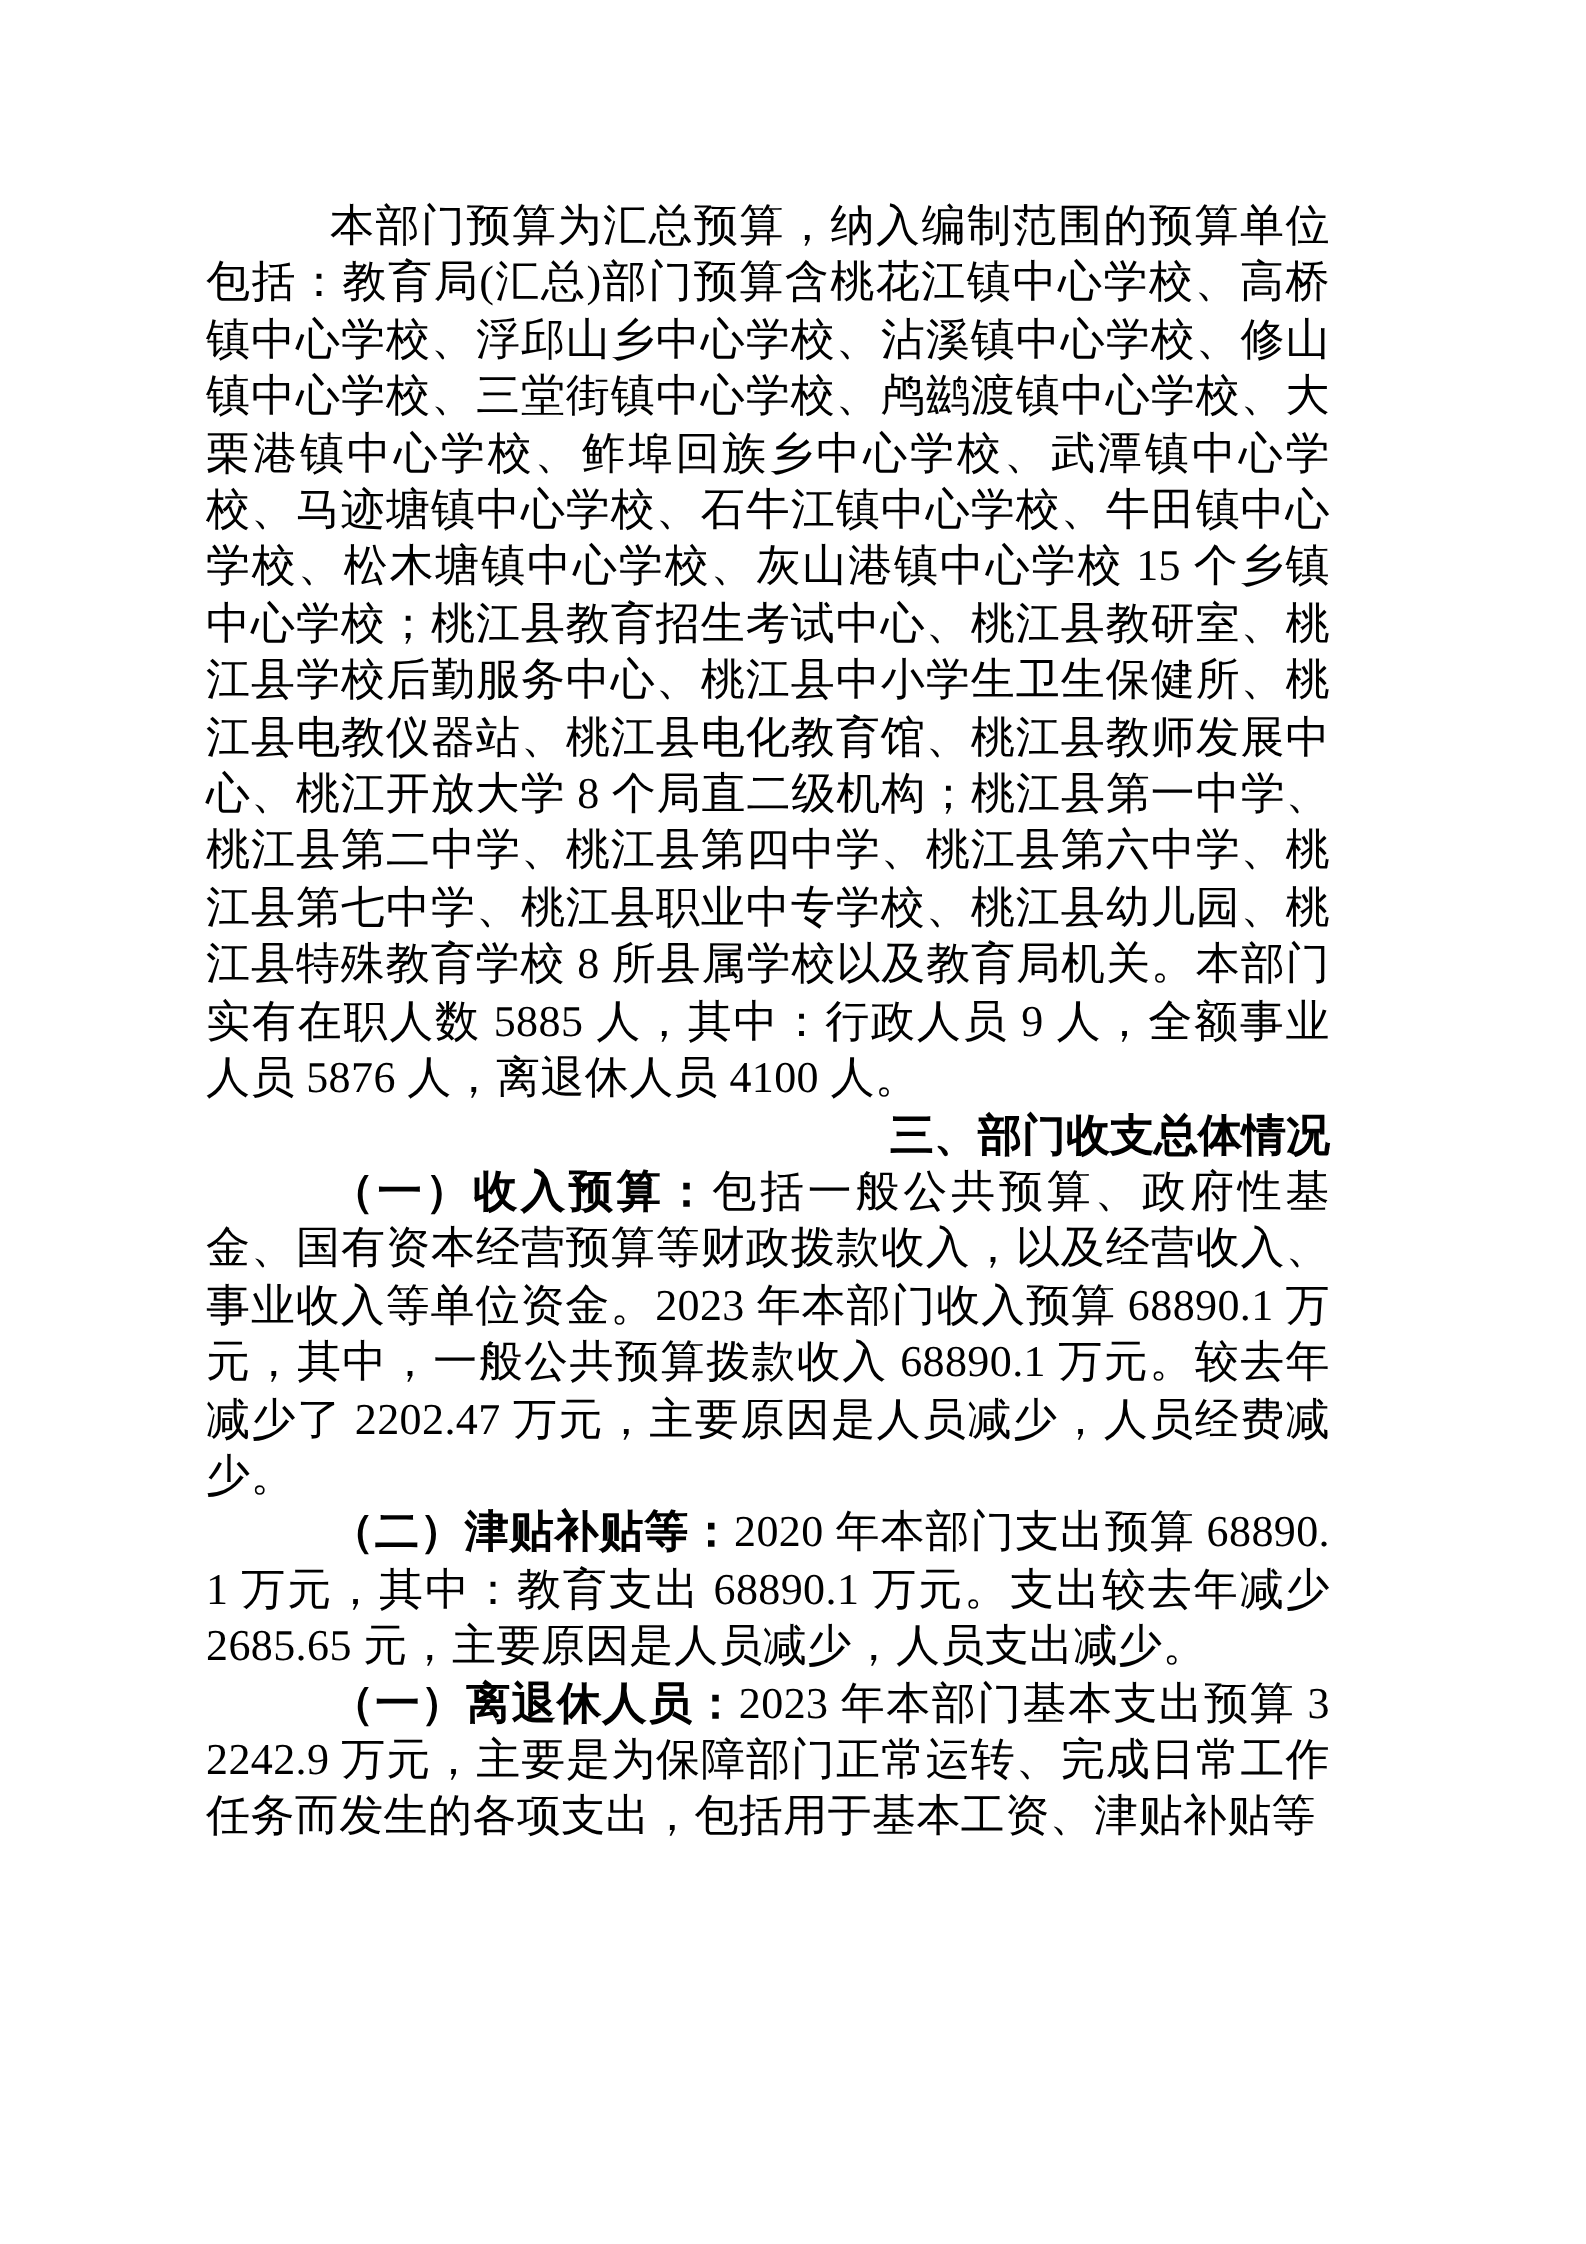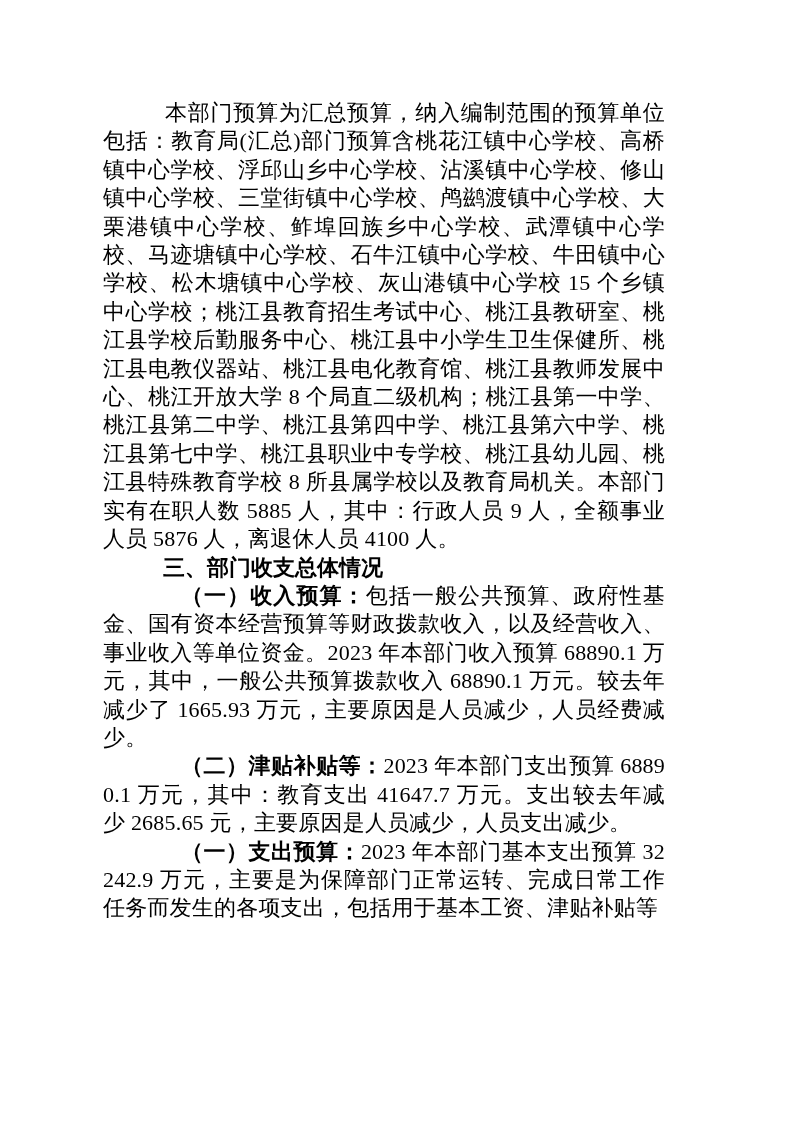--- a/index.html
+++ b/index.html
@@ -33,45 +33,44 @@
     letter-spacing: 0.2px;
     word-break: break-all;
   }
   .heading {
     margin: 0;
     padding: 0;
     font-size: 22px;
     line-height: 28.4px;
     font-weight: bold;
     text-indent: 60px;
-    text-align: left;
+    text-align: right;
   }
   .bold-lead {
     font-weight: bold;
-    margin-left: 16px;
   }
 </style>
 </head>
 <body>
 
 <div class="page">
   <div class="content">
 
     <p class="para">本部门预算为汇总预算，纳入编制范围的预算单位包括：教育局(汇总)部门预算含桃花江镇中心学校、高桥镇中心学校、浮邱山乡中心学校、沾溪镇中心学校、修山镇中心学校、三堂街镇中心学校、鸬鹚渡镇中心学校、大栗港镇中心学校、鲊埠回族乡中心学校、武潭镇中心学校、马迹塘镇中心学校、石牛江镇中心学校、牛田镇中心学校、松木塘镇中心学校、灰山港镇中心学校 15 个乡镇中心学校；桃江县教育招生考试中心、桃江县教研室、桃江县学校后勤服务中心、桃江县中小学生卫生保健所、桃江县电教仪器站、桃江县电化教育馆、桃江县教师发展中心、桃江开放大学 8 个局直二级机构；桃江县第一中学、桃江县第二中学、桃江县第四中学、桃江县第六中学、桃江县第七中学、桃江县职业中专学校、桃江县幼儿园、桃江县特殊教育学校 8 所县属学校以及教育局机关。本部门实有在职人数 5885 人，其中：行政人员 9 人，全额事业人员 5876 人，离退休人员 4100 人。</p>
 
     <p class="heading">三、部门收支总体情况</p>
 
     <p class="para">
-      <span class="bold-lead">（一）收入预算：</span><span>包括一般公共预算、政府性基金、国有资本经营预算等财政拨款收入，以及经营收入、事业收入等单位资金。2023 年本部门收入预算 68890.1 万元，其中，一般公共预算拨款收入 68890.1 万元。较去年减少了 1665.93 万元，主要原因是人员减少，人员经费减少。</span>
+      <span class="bold-lead">（一）收入预算：</span><span>包括一般公共预算、政府性基金、国有资本经营预算等财政拨款收入，以及经营收入、事业收入等单位资金。2023 年本部门收入预算 68890.1 万元，其中，一般公共预算拨款收入 68890.1 万元。较去年减少了 2202.47 万元，主要原因是人员减少，人员经费减少。</span>
     </p>
 
     <p class="para">
-      <span class="bold-lead">（二）津贴补贴等：</span><span>2023 年本部门支出预算 68890.1 万元，其中：教育支出 41647.7 万元。支出较去年减少 2685.65 元，主要原因是人员减少，人员支出减少。</span>
+      <span class="bold-lead">（二）津贴补贴等：</span><span>2020 年本部门支出预算 68890.1 万元，其中：教育支出 68890.1 万元。支出较去年减少 2685.65 元，主要原因是人员减少，人员支出减少。</span>
     </p>
 
 
 
     <p class="para">
-      <span class="bold-lead">（一）支出预算：</span><span>2023 年本部门基本支出预算 32242.9 万元，主要是为保障部门正常运转、完成日常工作任务而发生的各项支出，包括用于基本工资、津贴补贴等</span>
+      <span class="bold-lead">（一）离退休人员：</span><span>2023 年本部门基本支出预算 32242.9 万元，主要是为保障部门正常运转、完成日常工作任务而发生的各项支出，包括用于基本工资、津贴补贴等</span>
     </p>
 
   </div>
 </div>
 
 </body></html>

